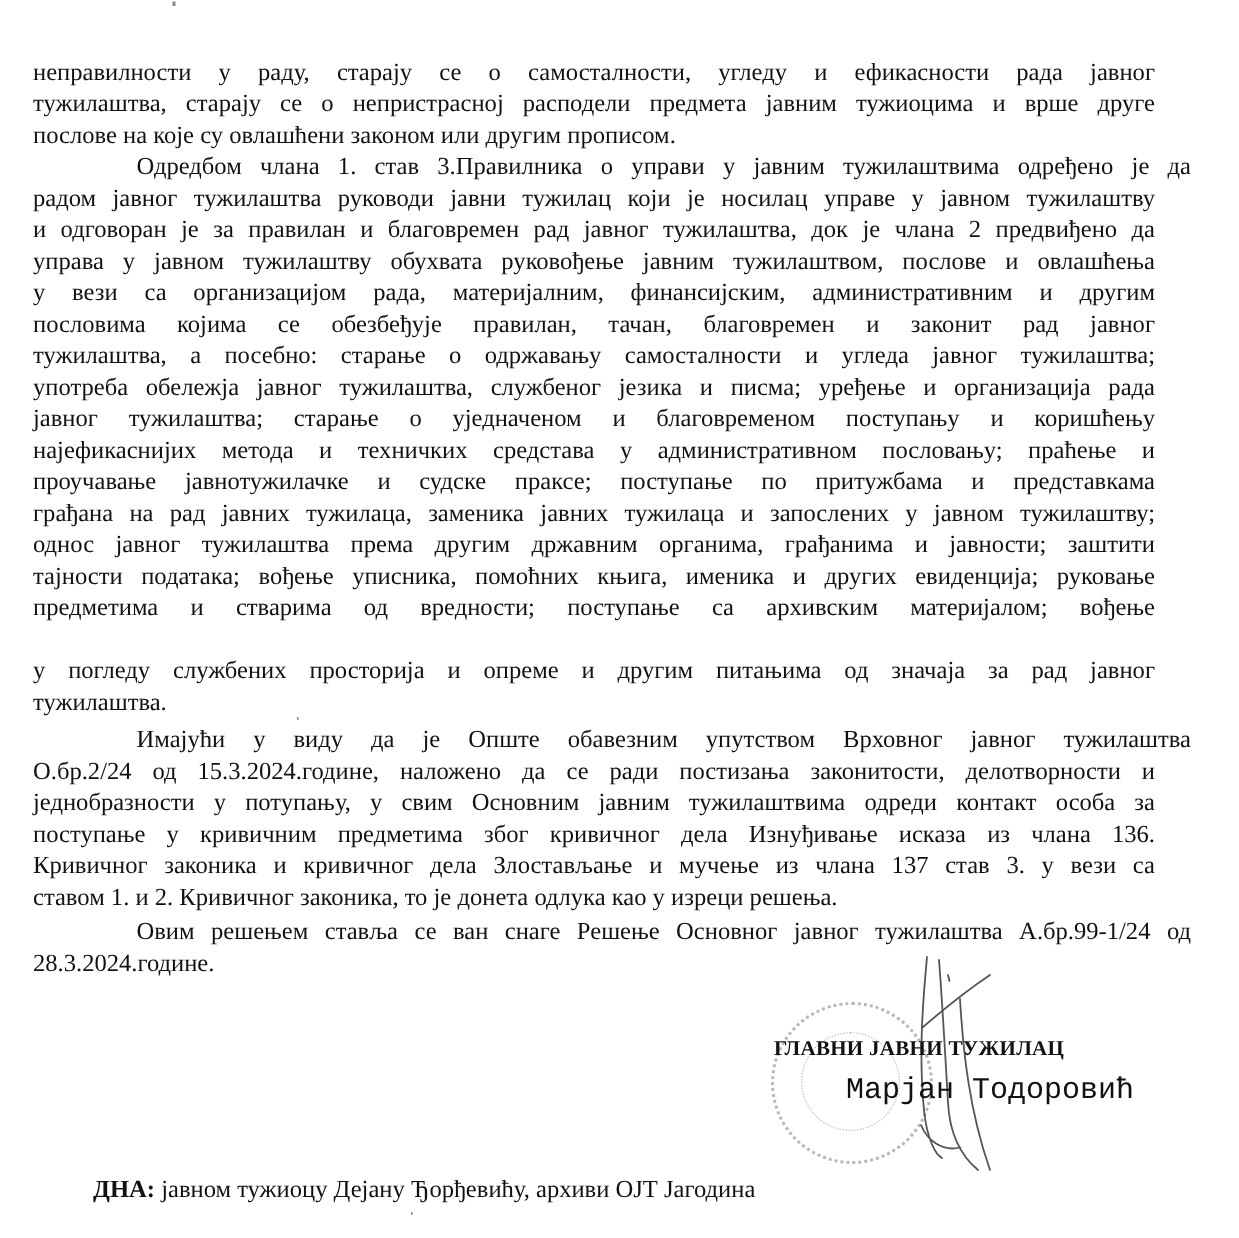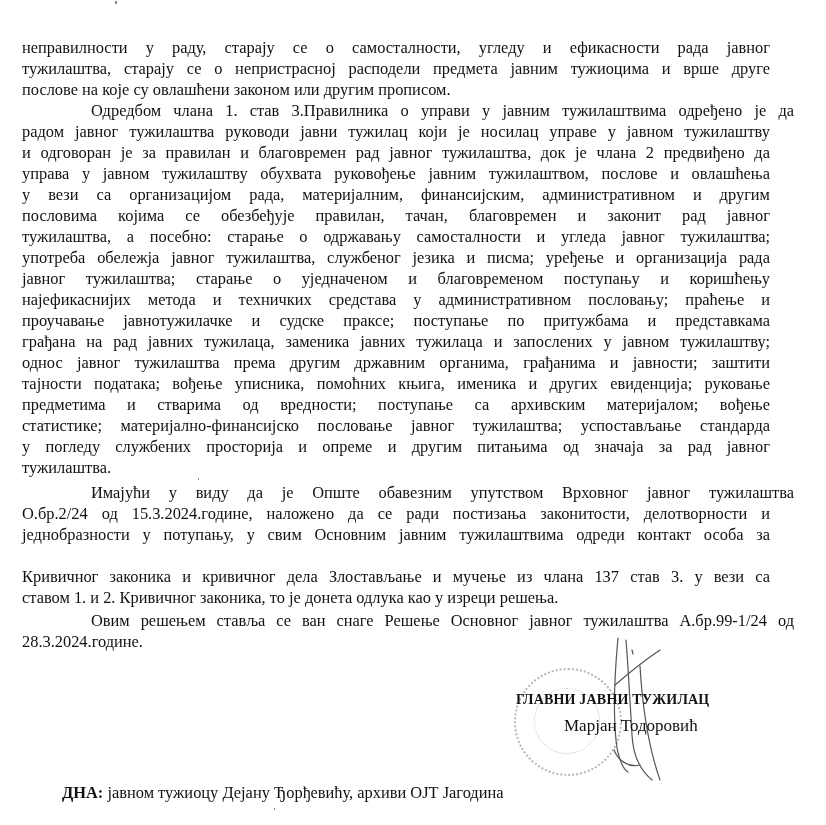--- a/index.html
+++ b/index.html
@@ -10,56 +10,56 @@
           white-space: nowrap; text-align: justify; text-align-last: justify; }
   .line.last { text-align-last: left; }
   .line.indent { left: 67px; width: 703px; margin-left: 24px; }
   .stamp { position: absolute; left: 514px; top: 668px; width: 104px; height: 104px;
            border: 2px dotted #b8b8b8; border-radius: 50%; }
   .stamp-inner { position: absolute; left: 534px; top: 688px; width: 64px; height: 64px;
            border: 1px dotted #c8c8c8; border-radius: 50%; }
   .sig { position: absolute; left: 0; top: 0; }
   .sig-title { position: absolute; left: 516px; top: 692px; font-size: 14px; font-weight: bold;
            white-space: nowrap; letter-spacing: 0.2px; }
-  .sig-name { position: absolute; left: 564px; top: 716px; font-size: 17px; white-space: nowrap; }
+  .sig-name { position: absolute; left: 564px; top: 716px; font-size: 20px; white-space: nowrap; font-family: Liberation Mono, monospace; }
   .dna { position: absolute; left: 62px; top: 783px; font-size: 16.4px; white-space: nowrap; }
   .dna b { font-weight: bold; }
   .speck { position: absolute; width: 2px; height: 3px; background: #888; }
 </style>
 </head>
 <body>
 
 <div class="page">
 
   <div class="line" style="top:37px">неправилности у раду, старају се о самосталности, угледу и ефикасности рада јавног</div>
   <div class="line last" style="top:79px">послове на које су овлашћени законом или другим прописом.</div>
   <div class="line" style="top:58px">тужилаштва, старају се о непристрасној расподели предмета јавним тужиоцима и врше друге</div>
 
   <div class="line indent" style="top:100px">Одредбом члана 1. став 3.Правилника о управи у јавним тужилаштвима одређено је да</div>
   <div class="line" style="top:121px">радом јавног тужилаштва руководи јавни тужилац који је носилац управе у јавном тужилаштву</div>
   <div class="line" style="top:142px">и одговоран је за правилан и благовремен рад јавног тужилаштва, док је члана 2 предвиђено да</div>
   <div class="line" style="top:163px">управа у јавном тужилаштву обухвата руковођење јавним тужилаштвом, послове и овлашћења</div>
-  <div class="line" style="top:184px">у вези са организацијом рада, материјалним, финансијским, административном и другим</div>
+  <div class="line" style="top:184px">у вези са организацијом рада, материјалним, финансијским, административним и другим</div>
   <div class="line" style="top:226px">тужилаштва, а посебно: старање о одржавању самосталности и угледа јавног тужилаштва;</div>
   <div class="line" style="top:205px">пословима којима се обезбеђује правилан, тачан, благовремен и законит рад јавног</div>
   <div class="line" style="top:247px">употреба обележја јавног тужилаштва, службеног језика и писма; уређење и организација рада</div>
   <div class="line" style="top:268px">јавног тужилаштва; старање о уједначеном и благовременом поступању и коришћењу</div>
   <div class="line" style="top:289px">најефикаснијих метода и техничких средстава у административном пословању; праћење и</div>
   <div class="line" style="top:310px">проучавање јавнотужилачке и судске праксе; поступање по притужбама и представкама</div>
   <div class="line" style="top:331px">грађана на рад јавних тужилаца, заменика јавних тужилаца и запослених у јавном тужилаштву;</div>
   <div class="line" style="top:352px">однос јавног тужилаштва према другим државним органима, грађанима и јавности; заштити</div>
   <div class="line" style="top:373px">тајности података; вођење уписника, помоћних књига, именика и других евиденција; руковање</div>
   <div class="line" style="top:394px">предметима и стварима од вредности; поступање са архивским материјалом; вођење</div>
-  <div class="line" style="top:415px">статистике; материјално-финансијско пословање јавног тужилаштва; успостављање стандарда</div>
   <div class="line" style="top:436px">у погледу службених просторија и опреме и другим питањима од значаја за рад јавног</div>
   <div class="line last" style="top:457px">тужилаштва.</div>
 
   <div class="line indent" style="top:482px">Имајући у виду да је Опште обавезним упутством Врховног јавног тужилаштва</div>
   <div class="line" style="top:503px">О.бр.2/24 од 15.3.2024.године, наложено да се ради постизања законитости, делотворности и</div>
   <div class="line" style="top:524px">једнобразности у потупању, у свим Основним јавним тужилаштвима одреди контакт особа за</div>
+  <div class="line" style="top:545px">поступање у кривичним предметима због кривичног дела Изнуђивање исказа из члана 136.</div>
   <div class="line" style="top:566px">Кривичног законика и кривичног дела Злостављање и мучење из члана 137 став 3. у вези са</div>
   <div class="line last" style="top:587px">ставом 1. и 2. Кривичног законика, то је донета одлука као у изреци решења.</div>
 
   <div class="line indent" style="top:610px">Овим решењем ставља се ван снаге Решење Основног јавног тужилаштва А.бр.99-1/24 од</div>
   <div class="line last" style="top:631px">28.3.2024.године.</div>
 
   <div class="stamp"></div>
   <div class="stamp-inner"></div>
 
   <svg class="sig" width="826" height="825">

